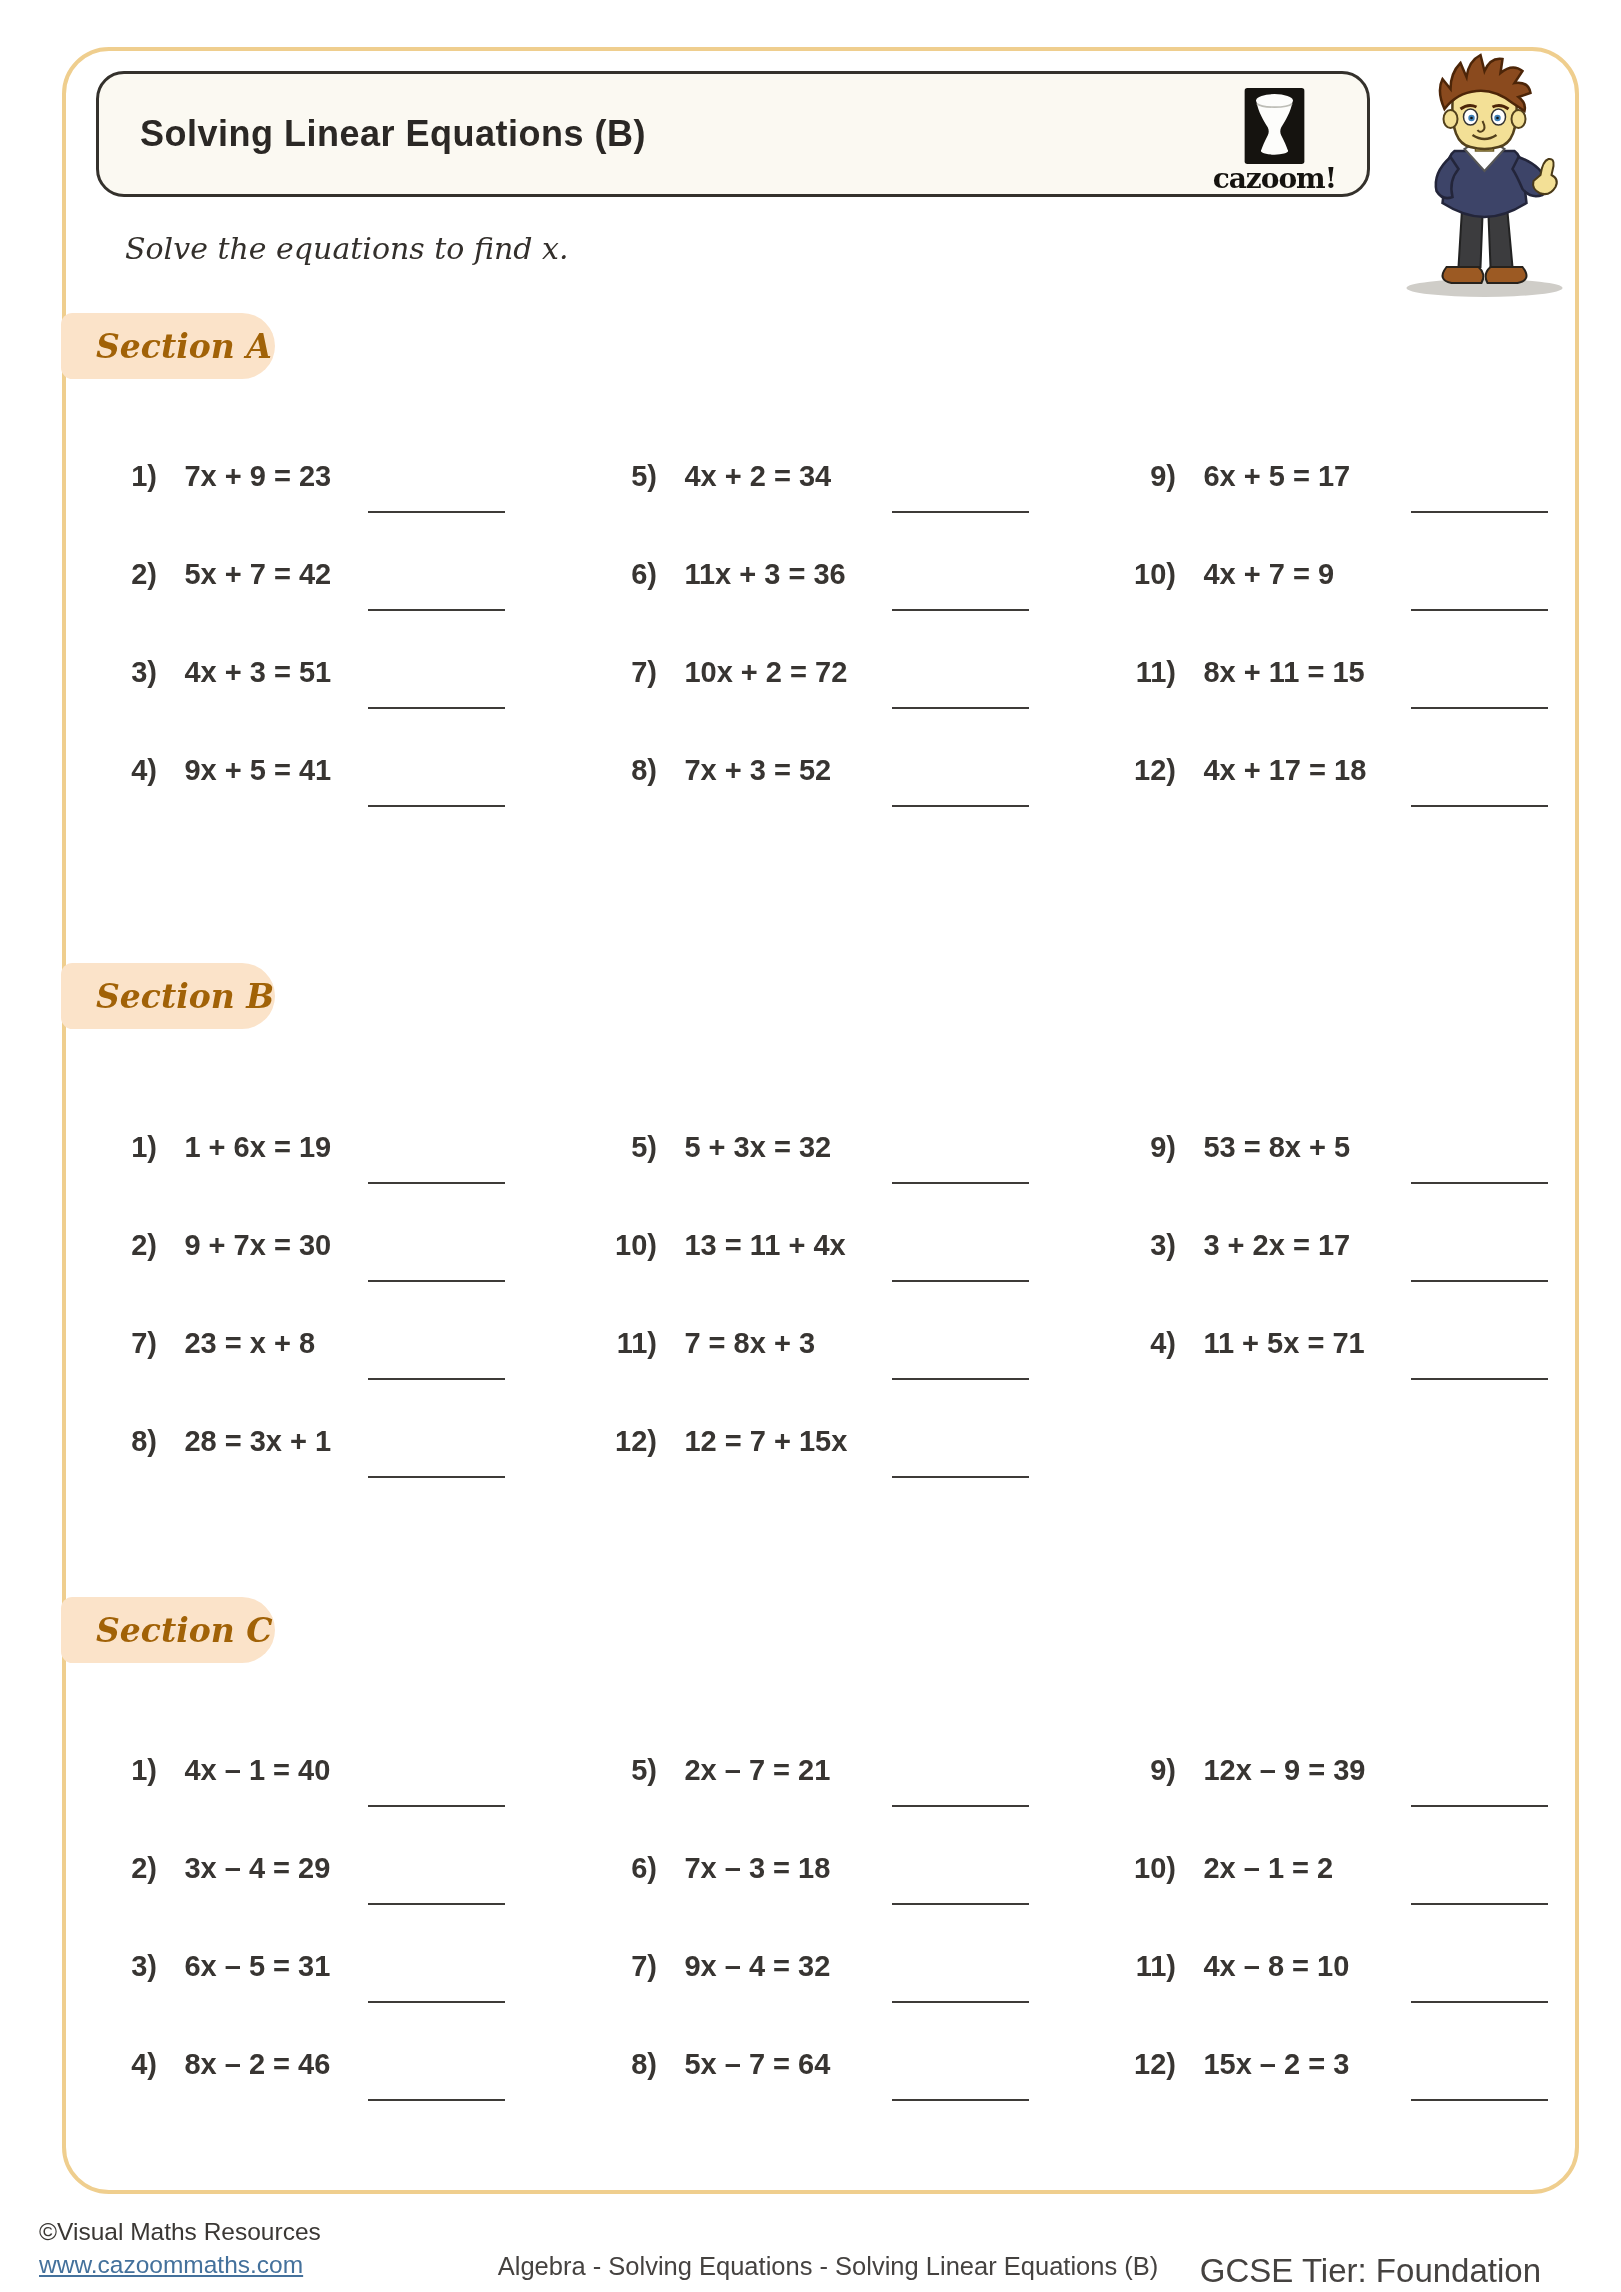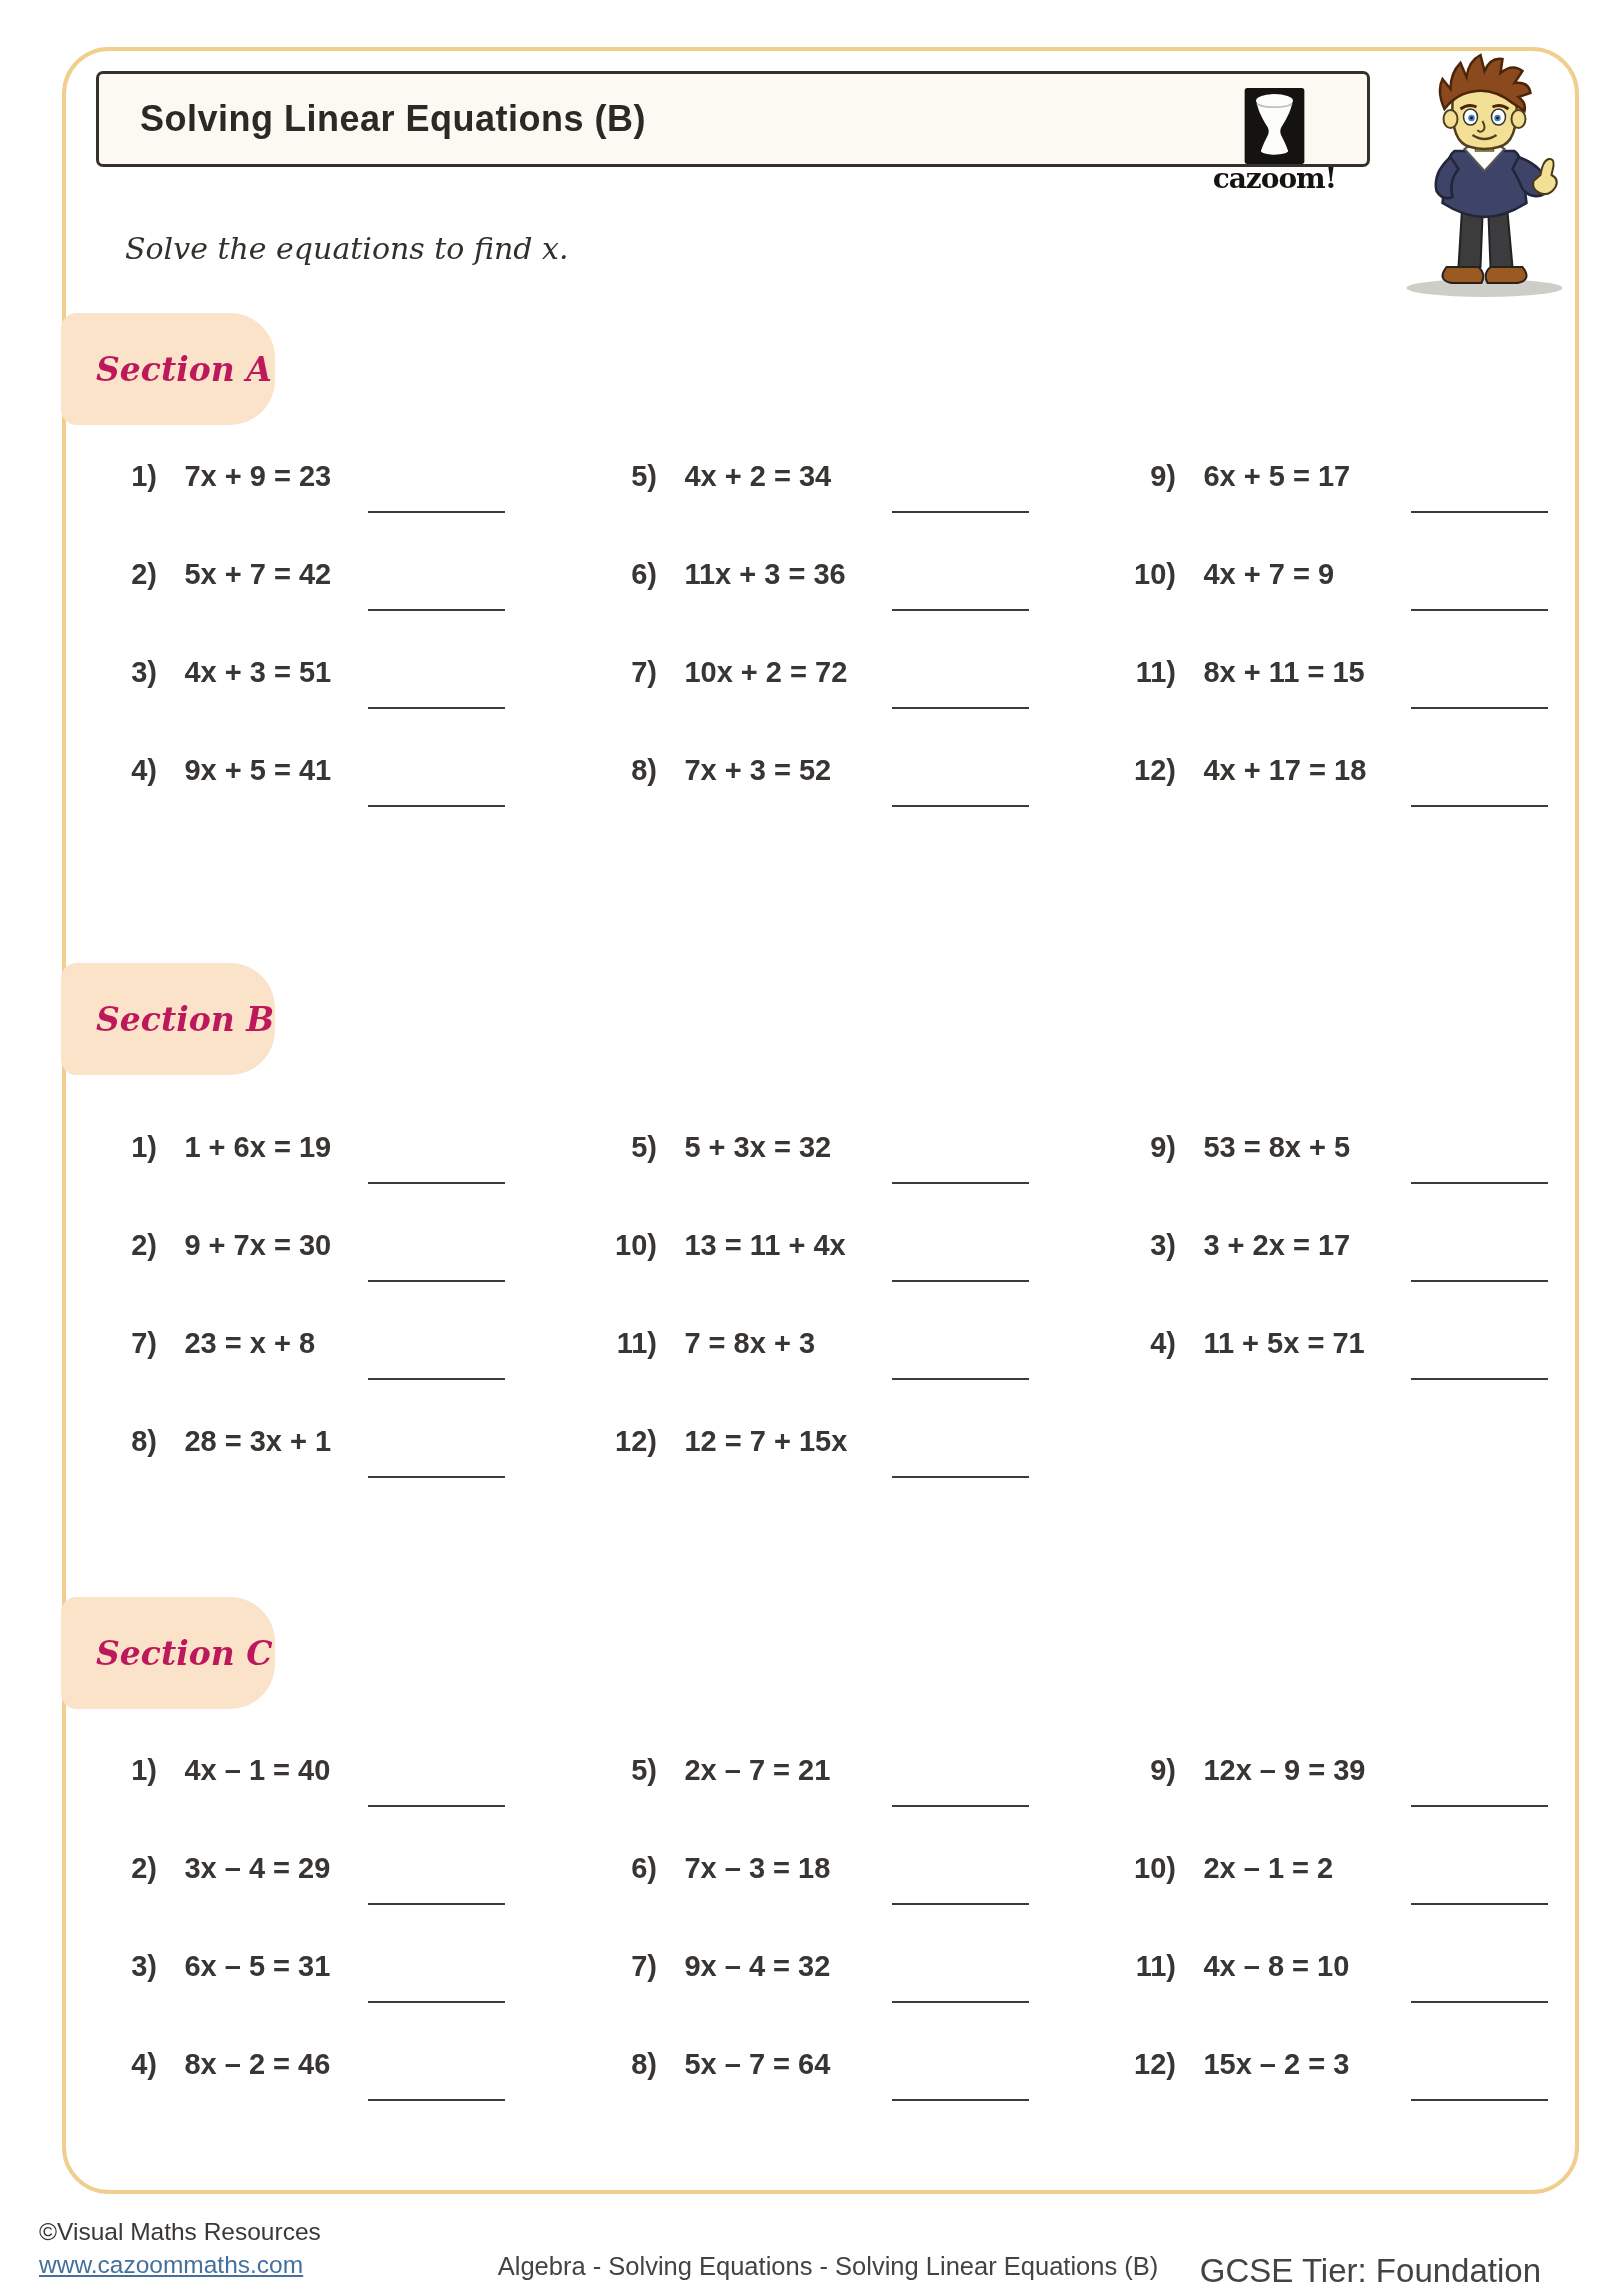--- a/index.html
+++ b/index.html
@@ -14,22 +14,22 @@
   .page{position:relative;width:1621px;height:2293px;background:#FFFFFF;overflow:hidden;}
 
   
   .sheet-border{
     position:absolute;left:62px;top:47px;width:1517px;height:2147px;
     border:4.9px solid var(--c-gold);border-radius:47px;background:transparent;
   }
 
   
   .title-box{
-    position:absolute;left:96px;top:71px;width:1274px;height:96px;
-    background:#FBF9F2;border:3.9px solid #34312C;border-radius:7px;
+    position:absolute;left:96px;top:71px;width:1274px;height:126px;
+    background:#FBF9F2;border:3.9px solid #34312C;border-radius:28px;
     display:flex;align-items:center;
   }
   .title-box h1{
     padding-left:41px;font-size:36px;font-weight:bold;color:#2B2825;
     letter-spacing:0.5px;font-family:"Liberation Sans",sans-serif;
   }
   .logo{
     position:absolute;right:31px;top:13.7px;display:flex;flex-direction:column;align-items:center;
   }
   .logo svg{width:69px;height:76px;display:block;}
@@ -39,25 +39,25 @@
   }
 
   .mascot{position:absolute;left:1384px;top:51px;width:201px;height:250px;}
 
   .instruction{
     position:absolute;left:125px;top:231px;
     font-family:"DejaVu Serif",serif;font-style:italic;font-size:30px;color:#332F2B;
   }
 
   .section-label{
-    position:absolute;left:61px;width:214px;height:112px;
+    position:absolute;left:61px;width:214px;height:66px;
     background:var(--c-peach);border-radius:15.7px 45px 45px 15.7px;
     display:flex;align-items:center;padding-left:35px;
     font-family:"DejaVu Serif",serif;font-style:italic;font-weight:bold;
-    font-size:33px;color:#be185d;
+    font-size:33px;color:#a16207;
   }
 
   .problems{
     position:absolute;left:108px;width:1441px;
     display:grid;grid-template-columns:500px 519px 421px;grid-auto-rows:98px;
   }
   .cell{position:relative;padding-top:13.7px;font-weight:bold;font-size:29px;color:var(--c-ink);line-height:33px;}
   .pnum{display:inline-block;min-width:49px;text-align:right;margin-right:27.4px;}
   .ans{position:absolute;top:65px;width:137px;height:0;border-bottom:2.9px solid #3E3B38;}
   .cell:nth-child(3n+1) .ans{left:260px;}

